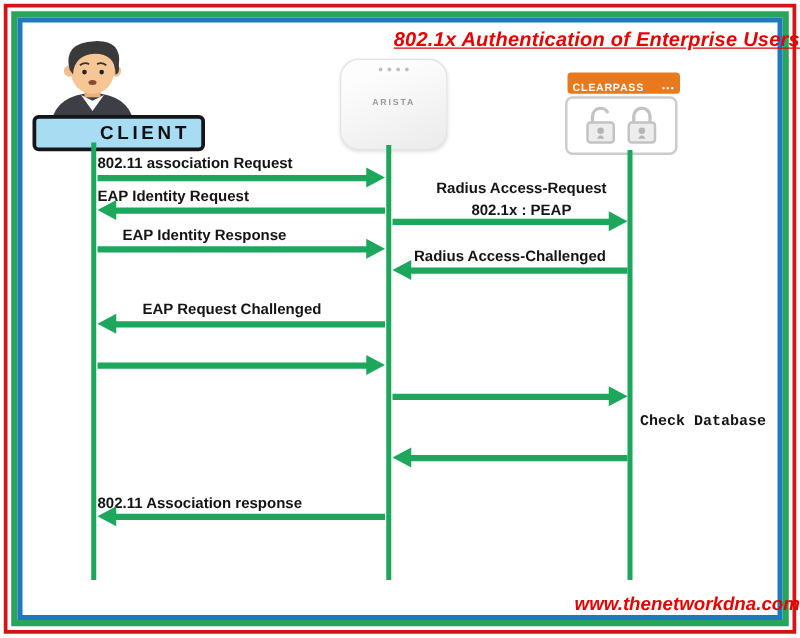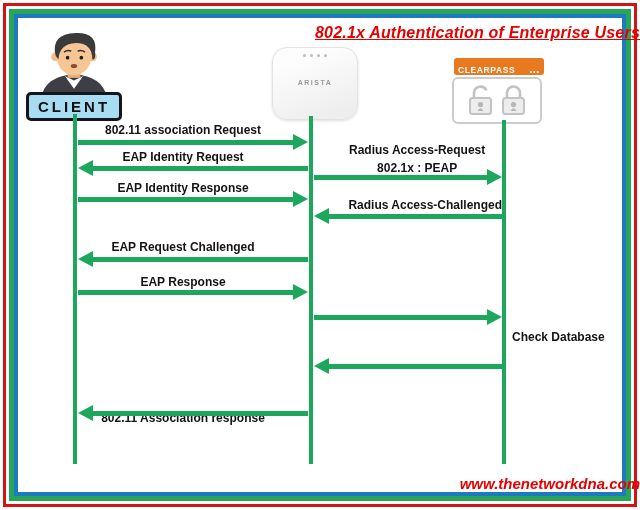--- a/index.html
+++ b/index.html
@@ -13,21 +13,21 @@
   .title{position:absolute;top:24px;left:0;width:640px;text-align:right;
          color:#e60000;font-size:16px;font-weight:bold;font-style:italic;
          text-decoration:underline;letter-spacing:.2px;}
 
   
   .client-actor{position:absolute;left:26px;top:32px;width:96px;height:92px;}
   .client-actor svg{position:absolute;left:2px;top:0;}
   .client-banner{position:absolute;left:0px;top:60px;width:90px;height:23px;
         background:#a7dcf2;border:3px solid #15161a;border-radius:5px;
         display:flex;align-items:center;justify-content:center;
-        font-weight:bold;font-size:15px;letter-spacing:3px;color:#101010;}
+        font-weight:bold;font-size:15px;letter-spacing:3px;color:#101010;padding-left:42px;}
 
   
   .ap-device{position:absolute;left:272px;top:47px;width:84px;height:71px;
         background:linear-gradient(160deg,#fdfdfd 20%,#ededed 90%);
         border:1px solid #e2e2e2;border-radius:15px;
         box-shadow:0 1px 3px rgba(0,0,0,.12);}
   .ap-vents{position:absolute;top:6px;left:0;width:100%;display:flex;justify-content:center;gap:4px;}
   .ap-vents i{width:3px;height:3px;border-radius:50%;background:#bdbdbd;}
   .ap-label{position:absolute;top:31px;left:0;width:100%;text-align:center;
         color:#9a9a9a;font-size:7px;font-weight:bold;letter-spacing:1.5px;}
@@ -50,24 +50,24 @@
   .arrow .shaft{position:absolute;top:5.5px;height:5px;background:#1ca75c;}
   .arrow.right .shaft{left:0;right:9px;}
   .arrow.left  .shaft{left:9px;right:0;}
   .arrow .head{position:absolute;top:0;width:0;height:0;
         border-top:8px solid transparent;border-bottom:8px solid transparent;}
   .arrow.right .head{right:0;border-left:15px solid #1ca75c;}
   .arrow.left  .head{left:0;border-right:15px solid #1ca75c;}
 
   
   .msg-label{position:absolute;font-weight:bold;font-size:12px;color:#141414;white-space:nowrap;}
-  .span-left{left:68px;width:230px;text-align:center;}
-  .span-right{left:314px;width:188px;text-align:right;}
+  .span-left{left:78px;width:230px;}
+  .span-right{left:314px;width:188px;text-align:center;}
   .right-block{left:349px;text-align:center;line-height:18px;}
-  .annotation{position:absolute;font-weight:bold;font-size:12px;color:#141414;white-space:nowrap;}
+  .annotation{position:absolute;font-weight:bold;font-size:12px;color:#141414;white-space:nowrap;font-family:Liberation Mono, monospace;}
 
   .footer{position:absolute;top:475px;left:0;width:640px;text-align:right;
         color:#e60000;font-size:15px;font-weight:bold;font-style:italic;}
 </style>
 </head>
 <body>
 
 <div class="canvas">
 
   <div class="border-red"></div>
@@ -136,66 +136,65 @@
       <div class="shaft"></div>
       <div class="head"></div>
     </div>
 
   <div class="msg-label span-left" style="top:150px;">EAP Identity Request</div>
   <div class="arrow left" style="top:160px;left:78px;width:230px;">
       <div class="shaft"></div>
       <div class="head"></div>
     </div>
 
-  <div class="msg-label span-left" style="top:181px;">EAP Identity Response</div>
+  <div class="msg-label span-left" style="top:181px;padding-left:20px;">EAP Identity Response</div>
   <div class="arrow right" style="top:191px;left:78px;width:230px;">
       <div class="shaft"></div>
       <div class="head"></div>
     </div>
 
   <div class="msg-label right-block" style="top:141px;">
     <div>Radius Access-Request</div>
     <div>802.1x : PEAP</div>
   </div>
   <div class="arrow right" style="top:169px;left:314px;width:188px;">
       <div class="shaft"></div>
       <div class="head"></div>
     </div>
 
   <div class="msg-label span-right" style="top:198px;">Radius Access-Challenged</div>
   <div class="arrow left" style="top:208px;left:314px;width:188px;">
       <div class="shaft"></div>
       <div class="head"></div>
     </div>
 
-  <div class="msg-label span-left" style="top:240px;">EAP Request Challenged</div>
+  <div class="msg-label span-left" style="top:240px;margin-left:36px;">EAP Request Challenged</div>
   <div class="arrow left" style="top:251px;left:78px;width:230px;">
       <div class="shaft"></div>
       <div class="head"></div>
     </div>
 
-  <div class="msg-label span-left" style="top:275px;">EAP Response</div>
   <div class="arrow right" style="top:284px;left:78px;width:230px;">
       <div class="shaft"></div>
       <div class="head"></div>
     </div>
 
   <div class="arrow right" style="top:309px;left:314px;width:188px;">
       <div class="shaft"></div>
       <div class="head"></div>
     </div>
 
   <div class="annotation" style="top:330px;left:512px;">Check Database</div>
 
   <div class="arrow left" style="top:358px;left:314px;width:188px;">
       <div class="shaft"></div>
       <div class="head"></div>
     </div>
 
-  <div class="msg-label span-left" style="top:395px;margin-top:16px;">802.11 Association response</div>
+  <div class="msg-label span-left" style="top:395px;">802.11 Association response</div>
   <div class="arrow left" style="top:405px;left:78px;width:230px;">
       <div class="shaft"></div>
       <div class="head"></div>
     </div>
 
   <div class="footer">www.thenetworkdna.com</div>
 
 </div>
 
 </body></html>

